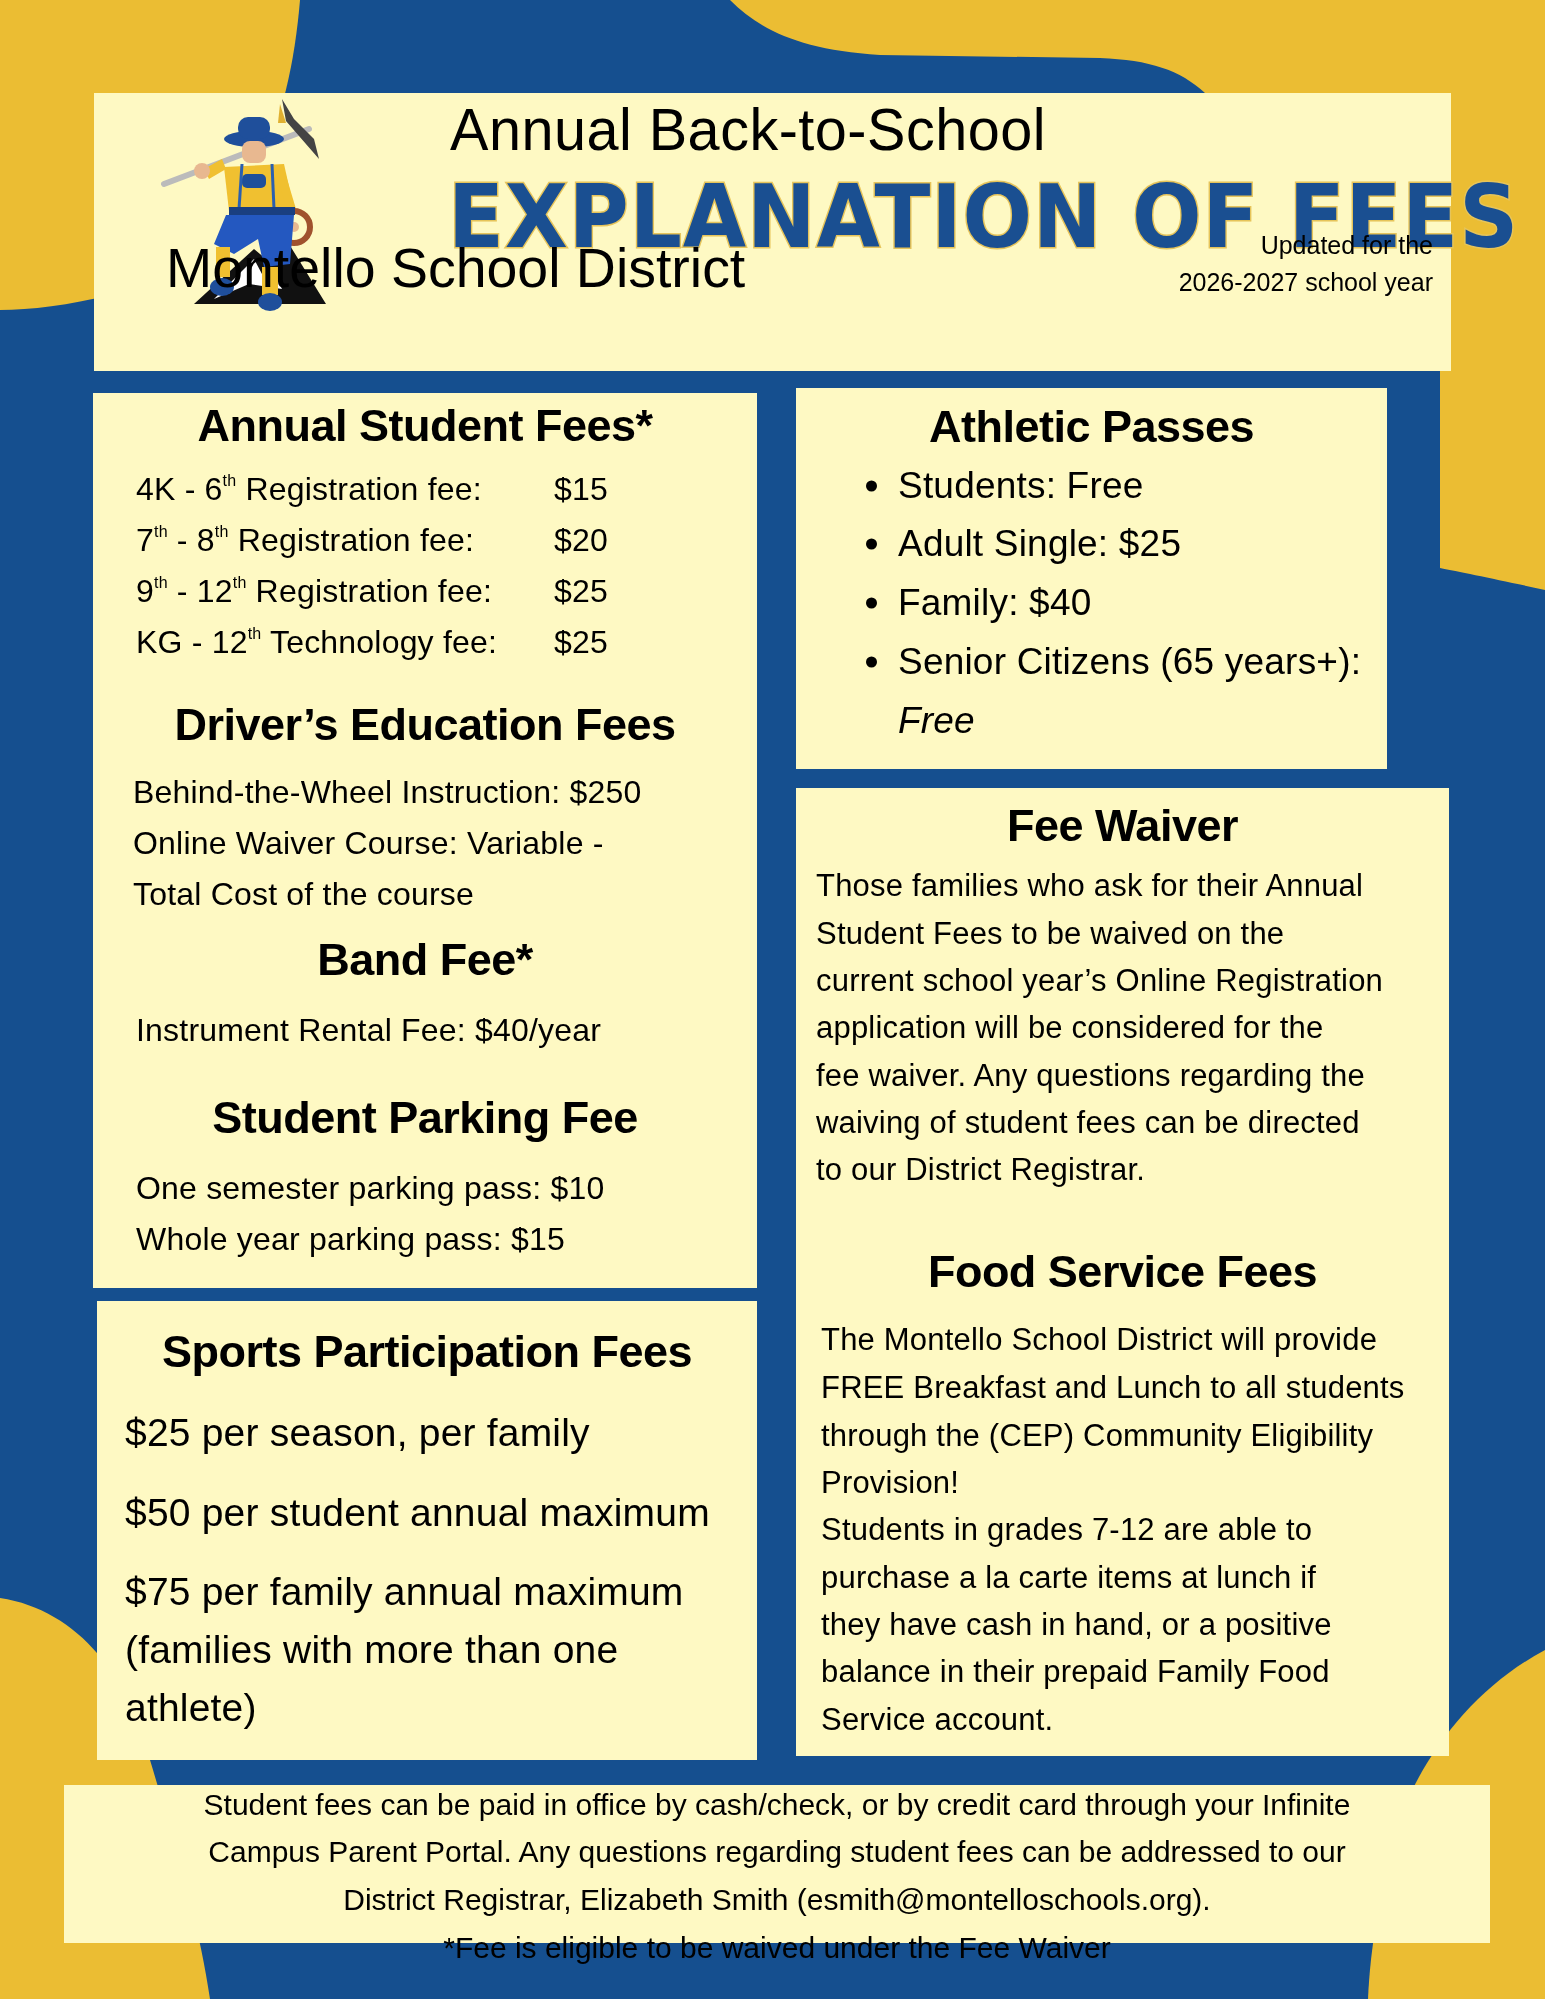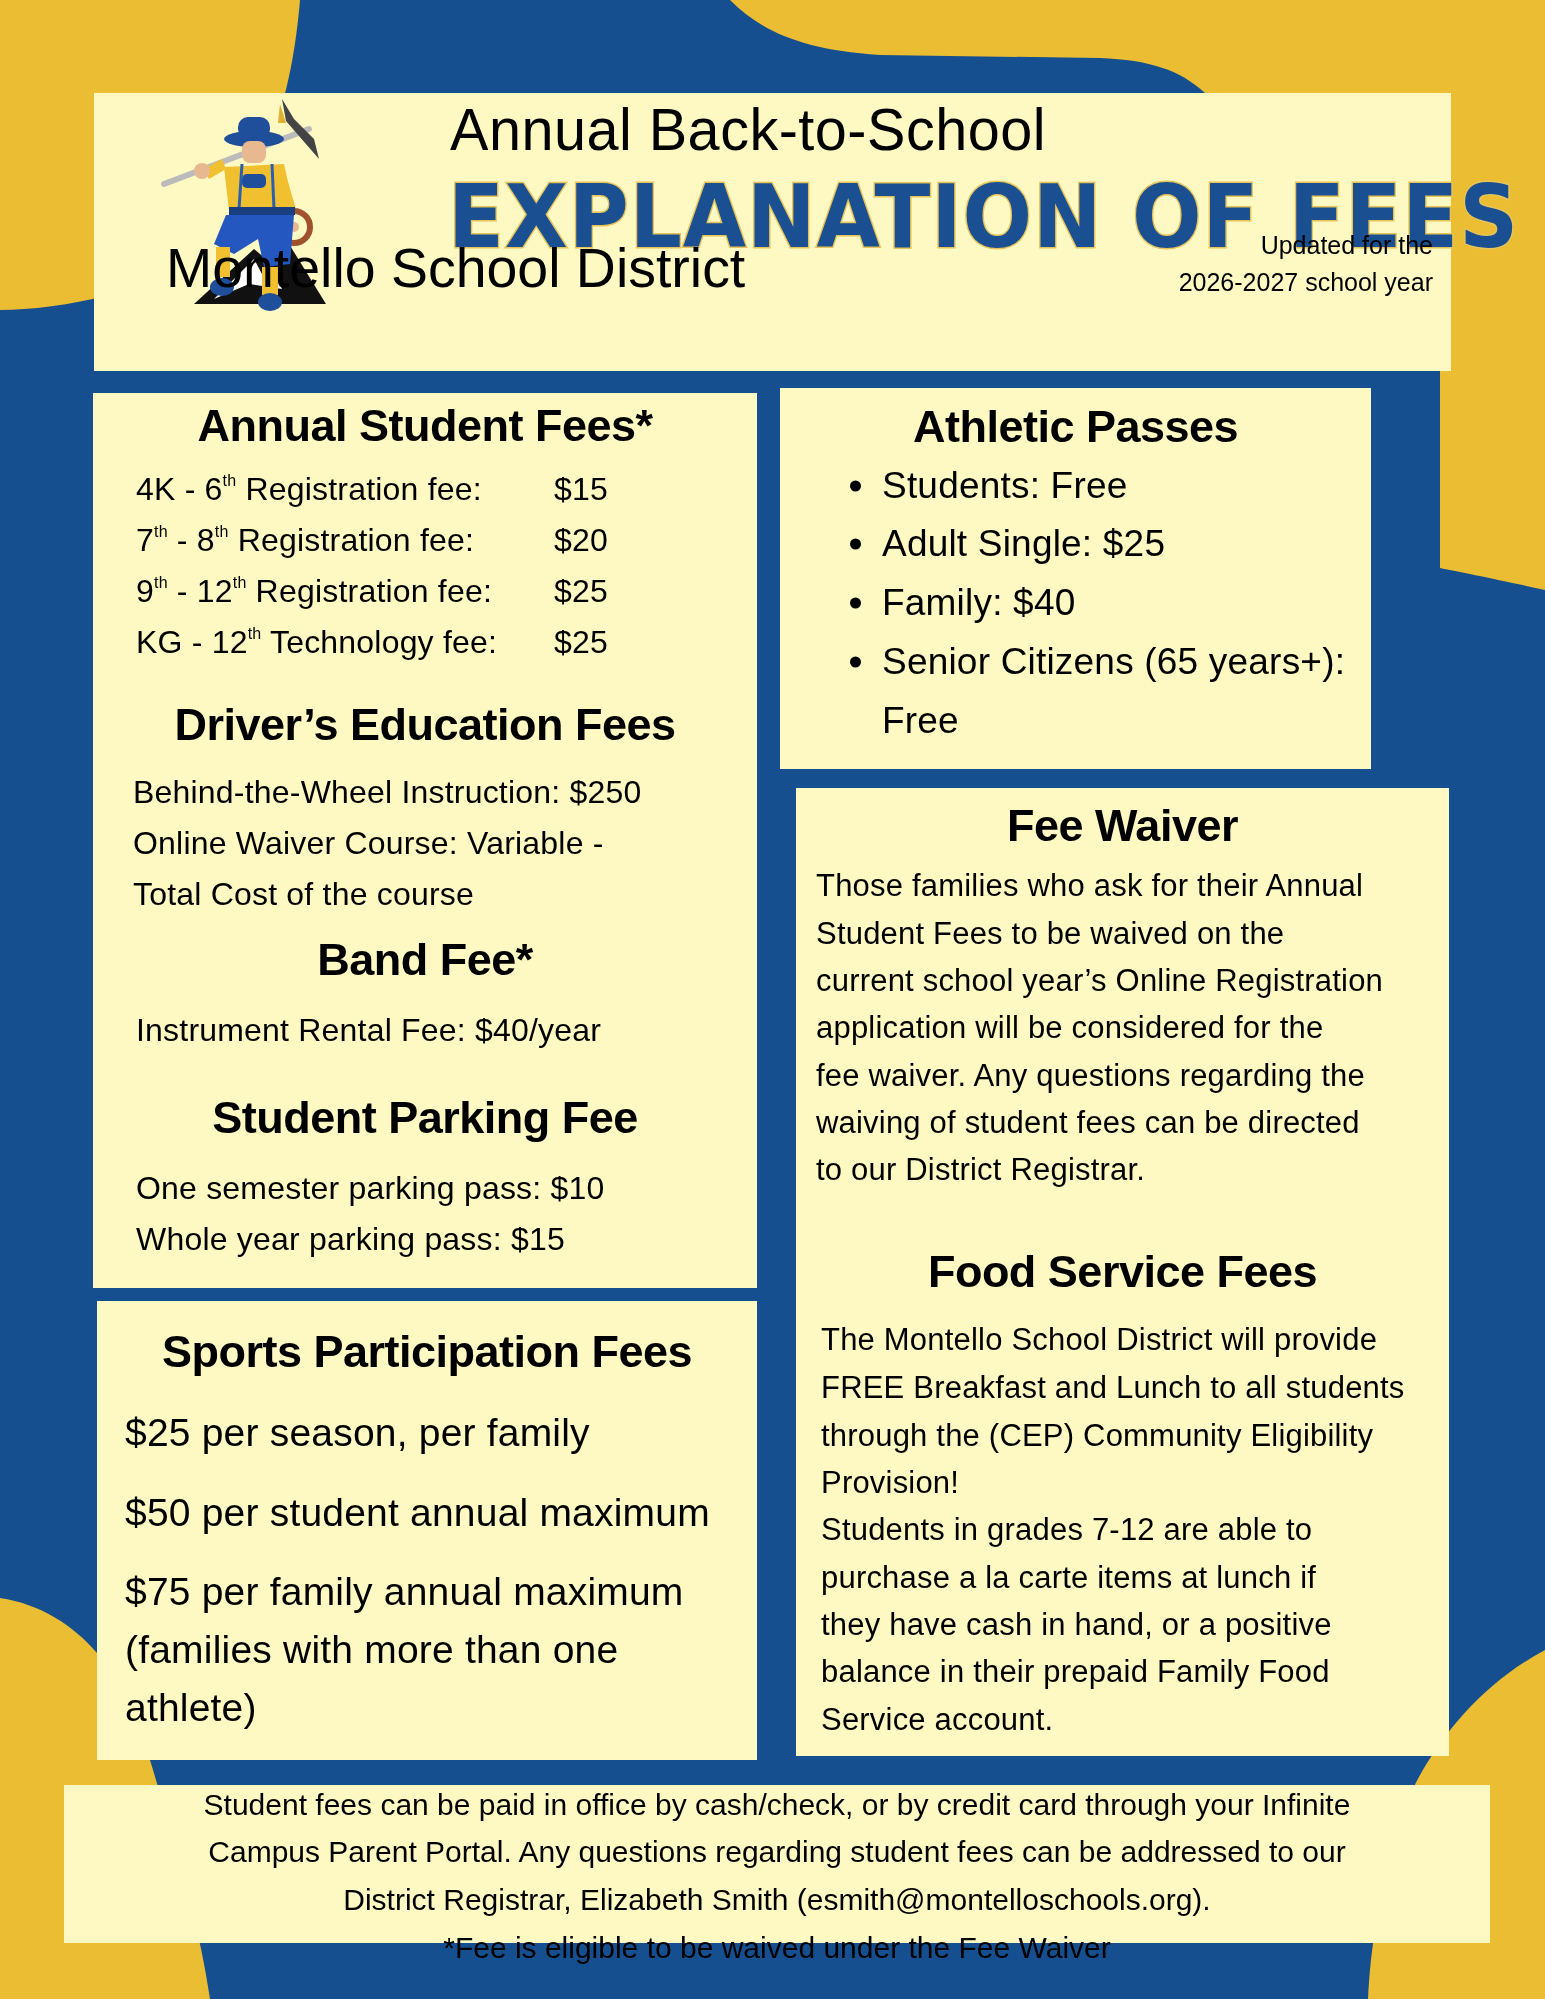--- a/index.html
+++ b/index.html
@@ -127,31 +127,31 @@
 
 <div class="box" style="left:97px; top:1301px; width:660px; height:459px;">
   <div class="heading" style="top:51px;">Sports Participation Fees</div>
   <div class="line" style="left:28px; top:132px; font-size:39px;">$25 per season, per family</div>
   <div class="line" style="left:28px; top:212px; font-size:39px;">$50 per student annual maximum</div>
   <div class="line" style="left:28px; top:291px; font-size:39px;">$75 per family annual maximum</div>
   <div class="line" style="left:28px; top:349px; font-size:39px;">(families with more than one</div>
   <div class="line" style="left:28px; top:407px; font-size:39px;">athlete)</div>
 </div>
 
-<div class="box" style="left:780px; top:388px; width:591px; height:381px;">
+<div class="box" style="left:796px; top:388px; width:591px; height:381px;">
   <div class="heading" style="top:39px;">Athletic Passes</div>
   <div class="bullet" style="left:70px; top:98px;"></div>
   <div class="line" style="left:102px; top:98px; font-size:37px;">Students: Free</div>
   <div class="bullet" style="left:70px; top:156px;"></div>
   <div class="line" style="left:102px; top:156px; font-size:37px;">Adult Single: $25</div>
   <div class="bullet" style="left:70px; top:215px;"></div>
   <div class="line" style="left:102px; top:215px; font-size:37px;">Family: $40</div>
   <div class="bullet" style="left:70px; top:274px;"></div>
   <div class="line" style="left:102px; top:274px; font-size:37px;">Senior Citizens (65 years+):</div>
-  <div class="line" style="left:102px; top:333px; font-size:37px;">Free</div>
+  <div class="line" style="left:102px; top:333px; font-size:37px;font-style:italic;">Free</div>
 </div>
 
 <div class="box" style="left:796px; top:788px; width:653px; height:968px;">
   <div class="heading" style="top:38px;">Fee Waiver</div>
   <div class="line" style="left:20px; top:98px; font-size:31px;">Those families who ask for their Annual</div>
   <div class="line" style="left:20px; top:146px; font-size:31px;">Student Fees to be waived on the</div>
   <div class="line" style="left:20px; top:193px; font-size:31px;">current school year’s Online Registration</div>
   <div class="line" style="left:20px; top:240px; font-size:31px;">application will be considered for the</div>
   <div class="line" style="left:20px; top:335px; font-size:31px;">waiving of student fees can be directed</div>
   <div class="line" style="left:20px; top:288px; font-size:31px;">fee waiver. Any questions regarding the</div>

